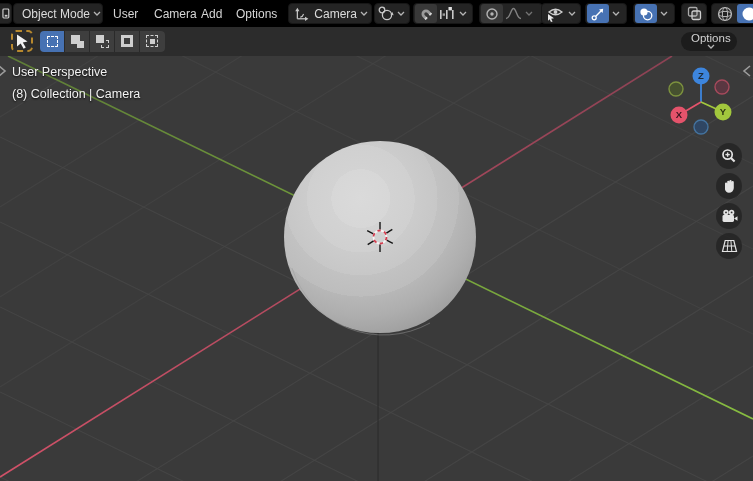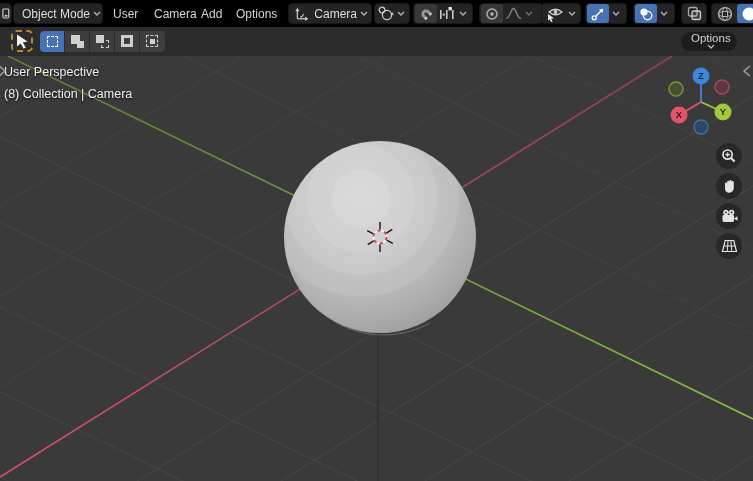--- a/index.html
+++ b/index.html
@@ -30,21 +30,21 @@
             background:#3e3e3e; border-right:1px solid #2a2a2a; }
   .selbtn:last-child { border-right:none; }
   .selbtn.active { background:#4772b3; }
   .options-btn { position:absolute; left:681px; top:5px; height:19px; padding:0 6px 0 10px;
                  background:#1c1c1c; border-radius:10px; display:flex; align-items:center;flex-direction:column; }
   .options-btn .btn-text { font-size:11.5px; color:#d2d2d2; }
 
   
   .vp { position:absolute; left:0; top:56px; width:753px; height:425px; background:#3a3a3a; overflow:hidden; }
   .vp svg.scene { position:absolute; left:0; top:0; }
-  .vp-text { position:absolute; left:4px; top:5px; color:#f2f2f2; font-size:12.5px; line-height:22px;
+  .vp-text { position:absolute; left:12px; top:5px; color:#f2f2f2; font-size:12.5px; line-height:22px;
              text-shadow:0 1px 2px rgba(0,0,0,.85); }
   .edge-arrow { position:absolute; color:#9c9c9c; font-size:13px; }
   .navcol { position:absolute; left:716px; top:87px; width:27px; display:flex; flex-direction:column; gap:4px; }
   .navbtn { width:26px; height:26px; border-radius:13px; background:rgba(35,35,35,.8);
             display:flex; align-items:center; justify-content:center; }
 
   
   .sq-d { width:11px; height:11px; border:1.4px dashed #fff; border-radius:1px; }
   .sq-s { width:7px; height:7px; background:#cfcfcf; }
   .mini { position:relative; width:13px; height:13px; }

